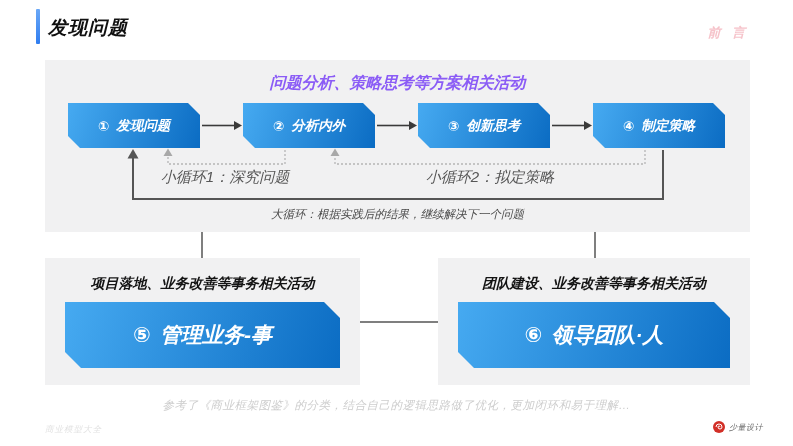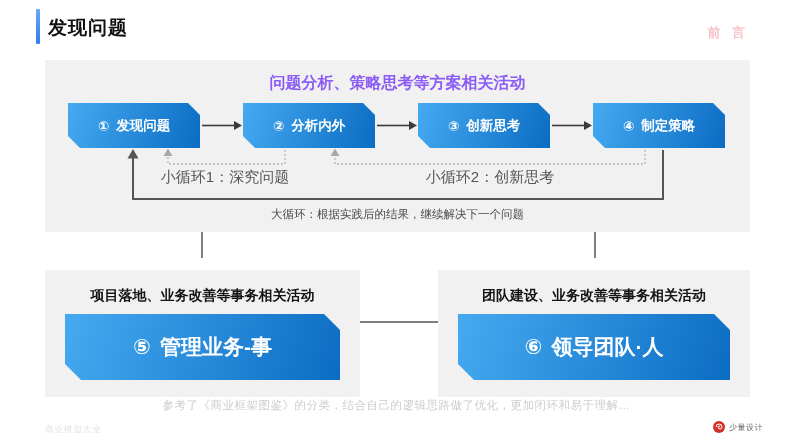--- a/index.html
+++ b/index.html
@@ -3,21 +3,21 @@
 <meta charset="utf-8">
 <style>
   :root{
     --accent-blue:#2f7df0; --box-blue-light:#46aaf1; --box-blue-dark:#0b6cc3;
     --nav-red:#e8414f; --nav-red-mid:#ef6470; --nav-red-dim:#f6c3ca;
     --panel-bg:#f1f1f2; --line-dark:#555555; --line-dotted:#b5b5b5; --logo-red:#d22f27;
   }
   *{margin:0;padding:0;box-sizing:border-box;}
   html,body{width:793px;height:446px;}
   body{font-family:"Liberation Sans","DejaVu Sans",sans-serif;background:#fff;position:relative;overflow:hidden;}
-  .page{position:absolute;inset:0;background:#fff;}
+  .page{position:absolute;inset:0;background:#fff;font-style:italic;}
 
   
   .accent-bar{position:absolute;left:36px;top:9px;width:4px;height:35px;
     background:linear-gradient(180deg,#6aa8f7,var(--accent-blue));border-radius:1px;}
   .page-title{position:absolute;left:48px;top:15px;font-size:19px;font-weight:700;color:#101010;letter-spacing:1px;}
   .top-nav{position:absolute;top:24px;right:44px;display:flex;gap:30px;font-size:13px;font-weight:700;letter-spacing:4px;flex-direction:column;}
   .top-nav a{text-decoration:none;cursor:pointer;}
   .nav-dim{color:var(--nav-red-dim);}
   .nav-mid{color:var(--nav-red-mid);margin-top:38px;}
   .nav-active{color:var(--nav-red);border-bottom:1px solid #f3aab2;padding-bottom:4px;}
@@ -36,21 +36,21 @@
   .ll1{left:95px;width:170px;top:108px;}
   .ll2{left:360px;width:170px;top:108px;}
   .ll-big{left:0;right:0;top:147px;color:#4a4a4a;font-size:11.5px;}
 
   
   .vconn{position:absolute;width:2px;height:26px;background:#7f7f7f;top:232px;}
   .v1{left:201px;} .v2{left:594px;}
   .hconn{position:absolute;left:360px;top:321px;width:78px;height:2px;background:#7f7f7f;}
 
   
-  .bottom-panel{position:absolute;top:258px;height:127px;background:var(--panel-bg);margin-top:12px;}
+  .bottom-panel{position:absolute;top:258px;height:127px;background:var(--panel-bg);}
   .bp-left{left:45px;width:315px;}
   .bp-right{left:438px;width:312px;}
   .bp-title{position:absolute;left:0;right:0;top:17px;text-align:center;font-size:14px;font-weight:700;color:#141414;}
   .big-box{position:absolute;left:20px;right:20px;top:44px;height:66px;display:flex;align-items:center;justify-content:center;gap:9px;
     color:#fff;font-weight:700;font-size:21px;
     background:linear-gradient(108deg,var(--box-blue-light) 0%,var(--box-blue-dark) 100%);
     clip-path:polygon(0 0,calc(100% - 16px) 0,100% 16px,100% 100%,16px 100%,0 calc(100% - 16px));
     filter:drop-shadow(0 2px 3px rgba(0,0,0,.25));}
 
   
@@ -117,21 +117,21 @@
         <polygon points="285.5,96 290,88.5 294.5,96" fill="#a8a8a8"></polygon>
       </g>
 
       <g>
         <path d="M618,90 V139 H88 V98" fill="none" stroke="#555555" stroke-width="2"></path>
         <polygon points="82.5,98.5 88,89 93.5,98.5" fill="#555555"></polygon>
       </g>
     </svg>
 
     <div class="loop-label ll1">小循环1：深究问题</div>
-    <div class="loop-label ll2">小循环2：创新思考</div>
+    <div class="loop-label ll2">小循环2：拟定策略</div>
     <div class="loop-label ll-big">大循环：根据实践后的结果，继续解决下一个问题</div>
   </section>
 
   <div class="vconn v1"></div>
   <div class="vconn v2"></div>
   <div class="hconn"></div>
 
   <section class="bottom-panel bp-left">
     <h3 class="bp-title">项目落地、业务改善等事务相关活动</h3>
     <div class="big-box">

